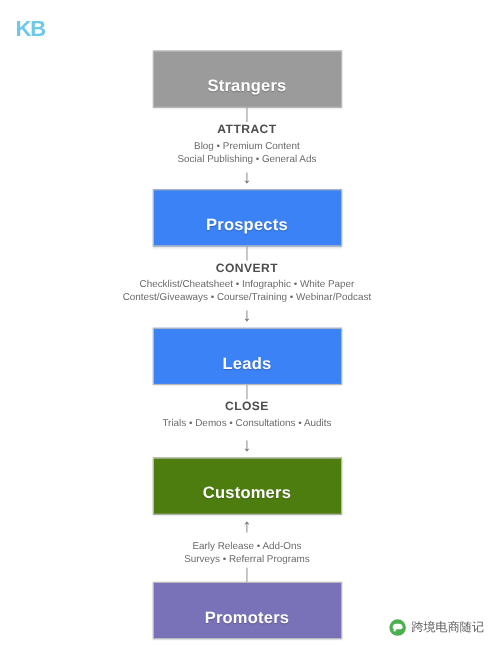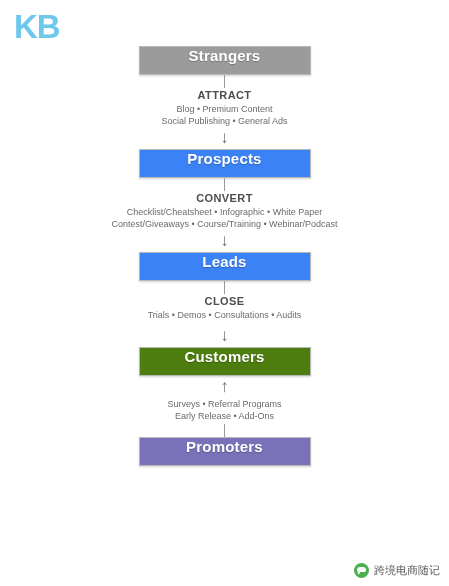--- a/index.html
+++ b/index.html
@@ -17,38 +17,38 @@
   #logo {
     position: absolute;
     left: 14px;
     top: 14px;
     width: 40px;
     height: 26px;
   }
   #logo .lg {
     font-family: "Liberation Sans", sans-serif;
     font-weight: bold;
-    font-size: 33px;
+    font-size: 20px;
     color: #6ec8ec;
     letter-spacing: -1px;
     line-height: 26px;
   }
   #funnel {
     position: absolute;
     left: 0;
     top: 46px;
     width: 449px;
   }
   .stage {
     width: 172px;
     margin: 0 auto;
     border: 1px solid #b9b9b9;
     box-sizing: border-box;
     text-align: center;
-    padding: 0 0 10px 0;
+    padding: 23px 0 10px 0;
     box-shadow: 0 1px 2px rgba(0,0,0,0.18);
   }
   .stage-label {
     font-size: 15px;
     font-weight: bold;
     color: #ffffff;
     letter-spacing: 0.2px;
     text-shadow: 0 1px 1px rgba(0,0,0,0.25);
   }
   .step {
@@ -168,22 +168,22 @@
     <div class="gap-sm"></div>
     <div class="arrow-bottom">↓</div>
   </div>
 
   <div class="stage" style="background:#4d7c0f">
     <div class="stage-label">Customers</div>
   </div>
 
   <div class="step">
     <div class="arrow-top">↑</div>
+    <div class="step-desc">Early Release • Add-Ons</div>
     <div class="step-desc">Surveys • Referral Programs</div>
-    <div class="step-desc">Early Release • Add-Ons</div>
     <div class="gap-xs"></div>
     <div class="arrow-line"></div>
   </div>
 
   <div class="stage" style="background:#7a72b8">
     <div class="stage-label">Promoters</div>
   </div>
 
 </div>
 

